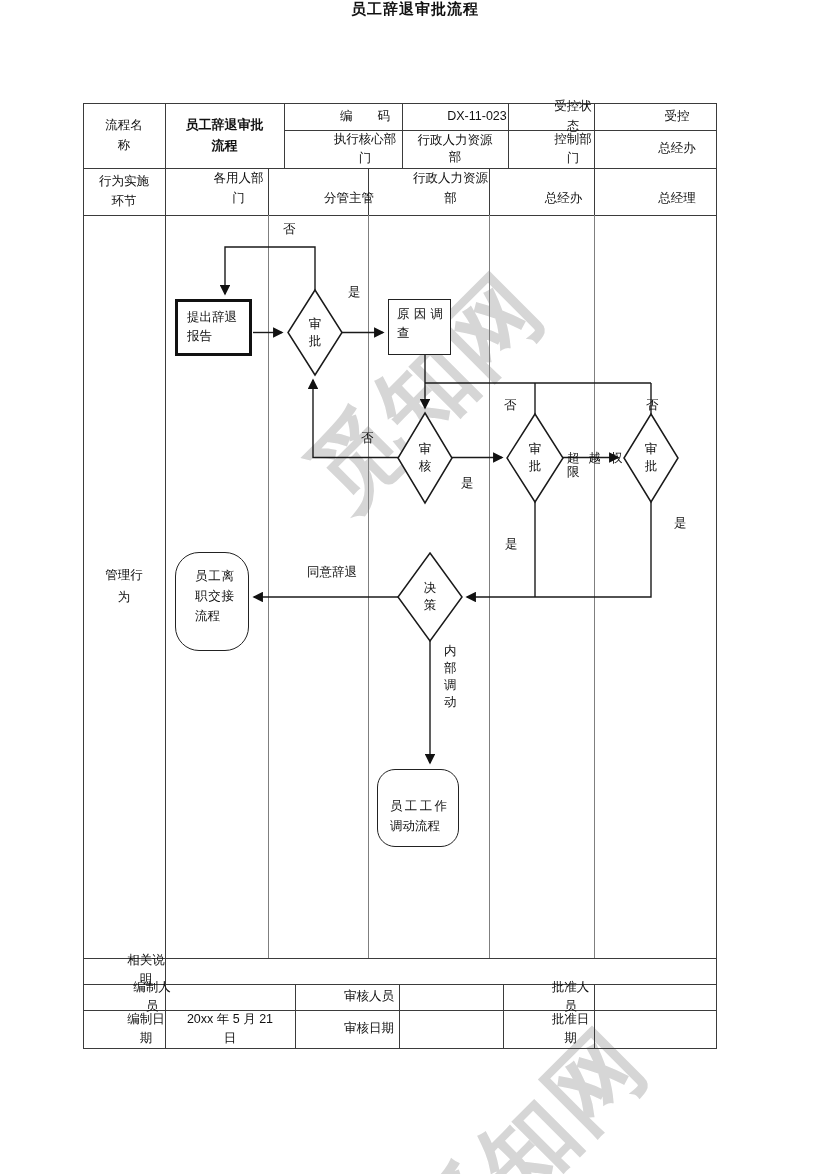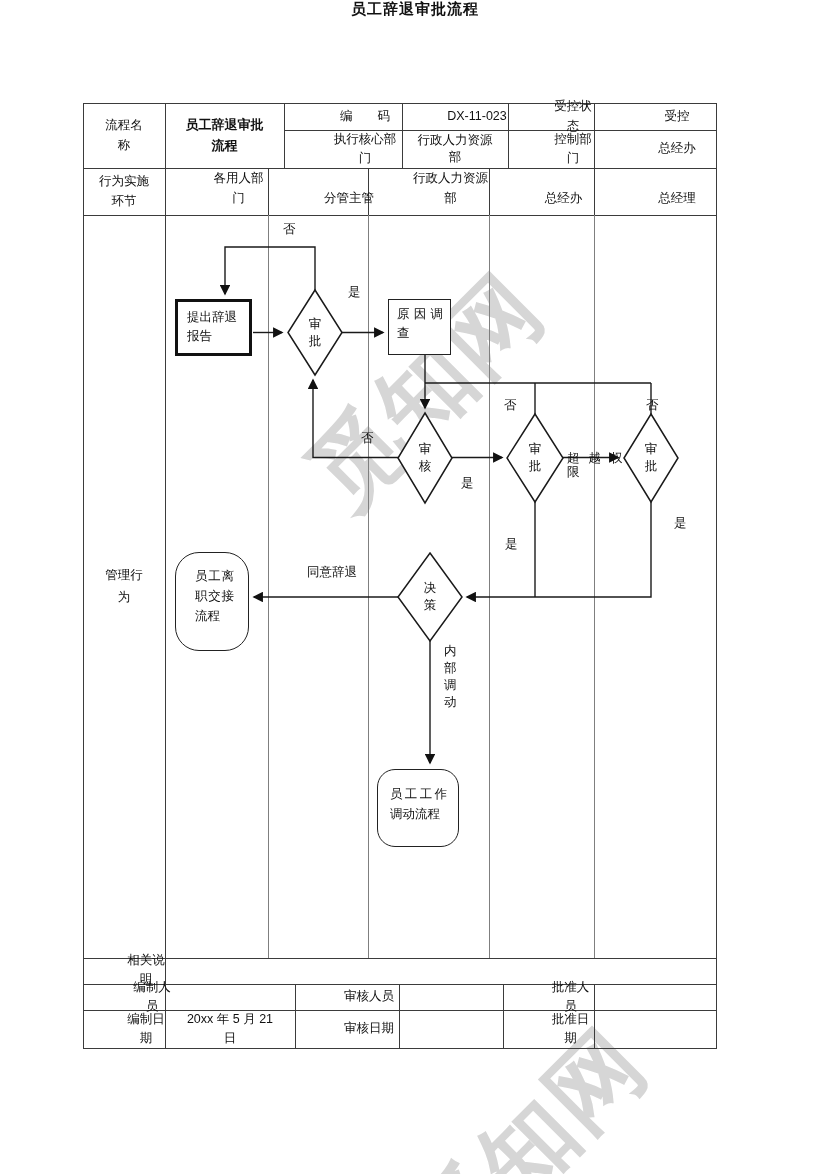--- a/index.html
+++ b/index.html
@@ -122,21 +122,21 @@
     <polygon points="425,413 452,458 425,503 398,458"></polygon>
     <polygon points="535,414 563,458 535,502 507,458"></polygon>
     <polygon points="651,414 678,458 651,502 624,458"></polygon>
     <polygon points="430,553 462,597 430,641 398,597"></polygon>
   </g>
 </svg>
 
 <div class="node thick toplayer abs" style="left:175px;top:299px;width:77px;height:57px;padding:6px 12px 0 9px;text-align:left;">提出辞退报告</div>
 <div class="node thin toplayer abs" style="left:388px;top:299px;width:63px;height:56px;padding:5px 7px 0 8px;">原因调查</div>
 <div class="node thin toplayer abs" style="left:175px;top:552px;width:74px;height:99px;border-radius:24px;padding:13px 14px 0 19px;line-height:20px;">员工离职交接流程</div>
-<div class="node thin toplayer abs" style="left:377px;top:769px;width:82px;height:78px;border-radius:18px;padding:14px 11px 0 12px;line-height:20px;">员工工作调动流程</div>
+<div class="node thin toplayer abs" style="left:377px;top:769px;width:82px;height:78px;border-radius:18px;padding:26px 11px 0 12px;line-height:20px;">员工工作调动流程</div>
 
 <div class="dtext toplayer" style="left:307px;top:316px;">审批</div>
 <div class="dtext toplayer" style="left:417px;top:441px;">审核</div>
 <div class="dtext toplayer" style="left:527px;top:441px;">审批</div>
 <div class="dtext toplayer" style="left:643px;top:441px;">审批</div>
 <div class="dtext toplayer" style="left:422px;top:580px;">决策</div>
 
 <div class="lbl toplayer" style="left:283px;top:222px;">否</div>
 <div class="lbl toplayer" style="left:348px;top:285px;">是</div>
 <div class="lbl toplayer" style="left:361px;top:431px;">否</div>

